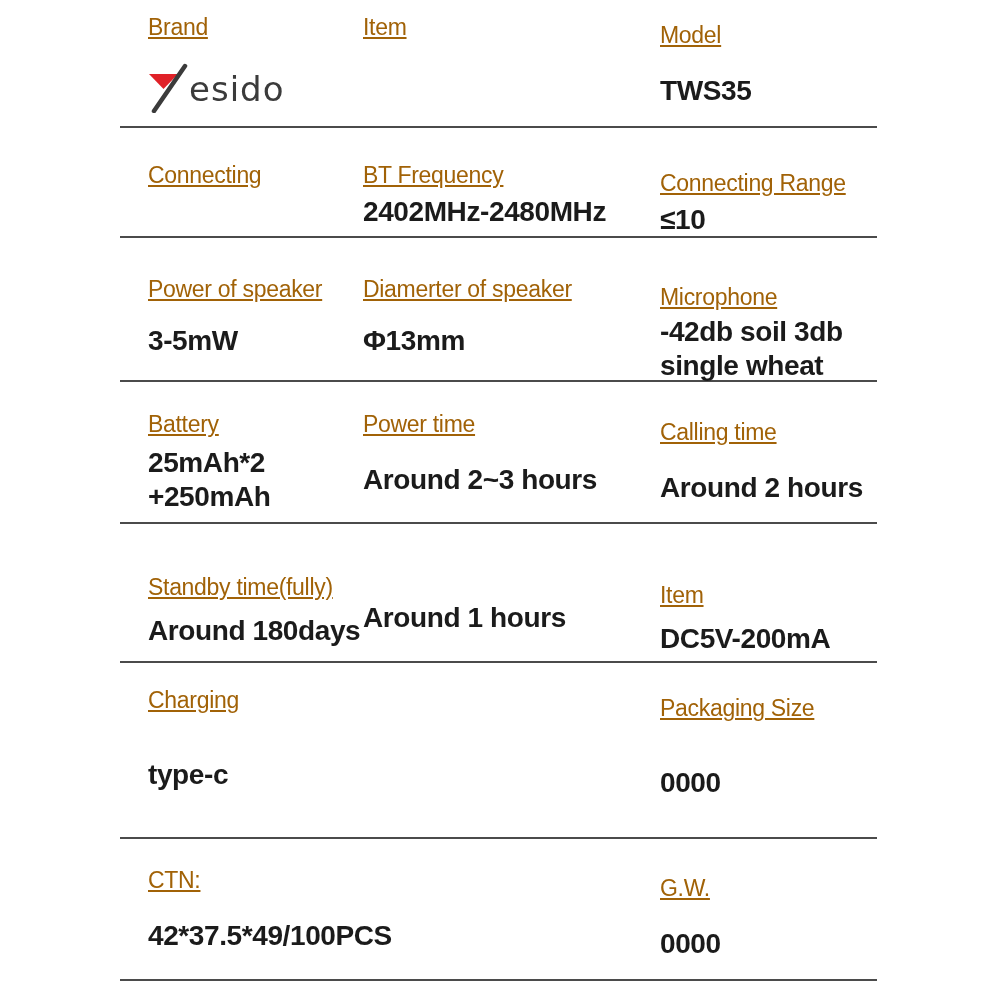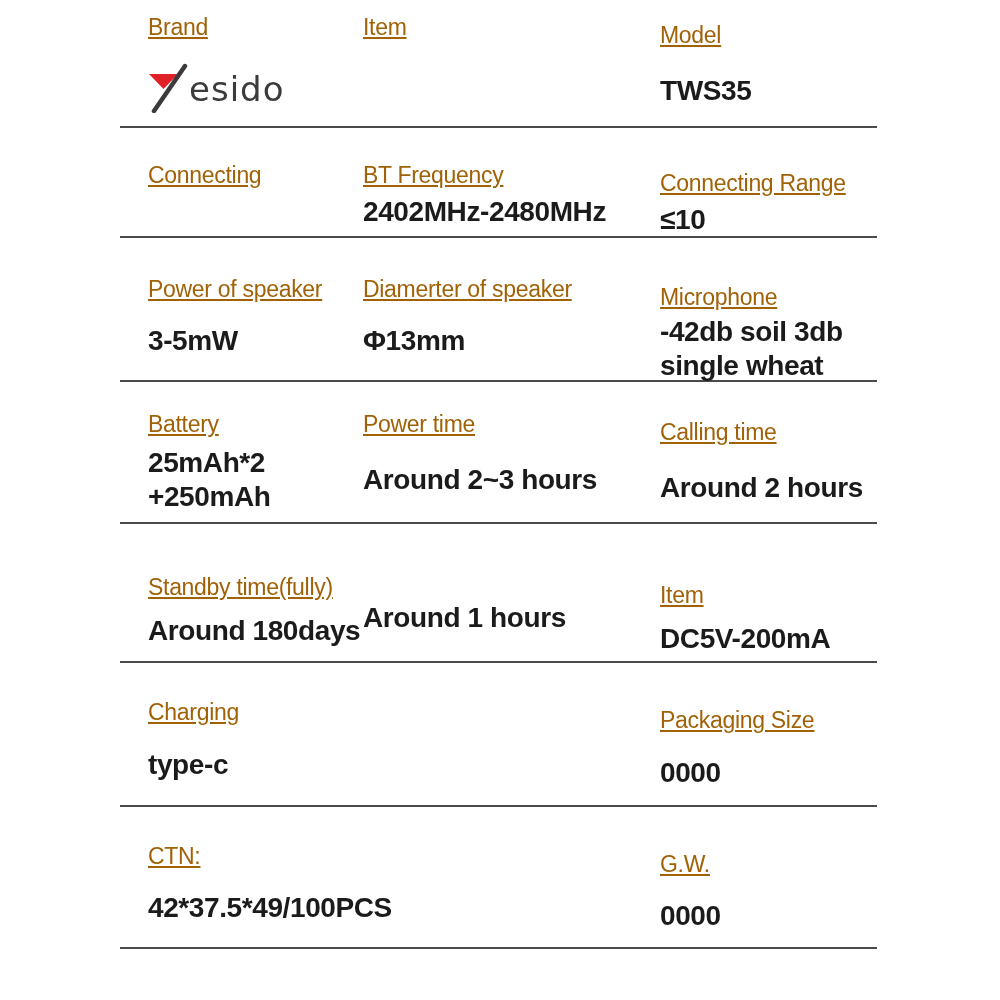--- a/index.html
+++ b/index.html
@@ -24,22 +24,22 @@
   .row {
     box-sizing: border-box;
     border-bottom: 2.5px solid #4b4b4b;
     display: block;
   }
   .r1 { height: 128px; padding-top: 14px; }
   .r2 { height: 110px; padding-top: 34px; }
   .r3 { height: 144px; padding-top: 38px; }
   .r4 { height: 142px; padding-top: 29px; }
   .r5 { height: 139px; padding-top: 50px; }
-  .r6 { height: 144px; padding-top: 36px; }
-  .r7 { height: 142px; padding-top: 36px; }
+  .r6 { height: 176px; padding-top: 24px; }
+  .r7 { height: 142px; padding-top: 28px; }
   .grid {
     display: grid;
     grid-template-columns: 215px 297px 1fr;
     margin-left: 28px;
     height: 100%;
   }
   .cell {
     display: flex;
     flex-direction: column;
     height: 100%;

